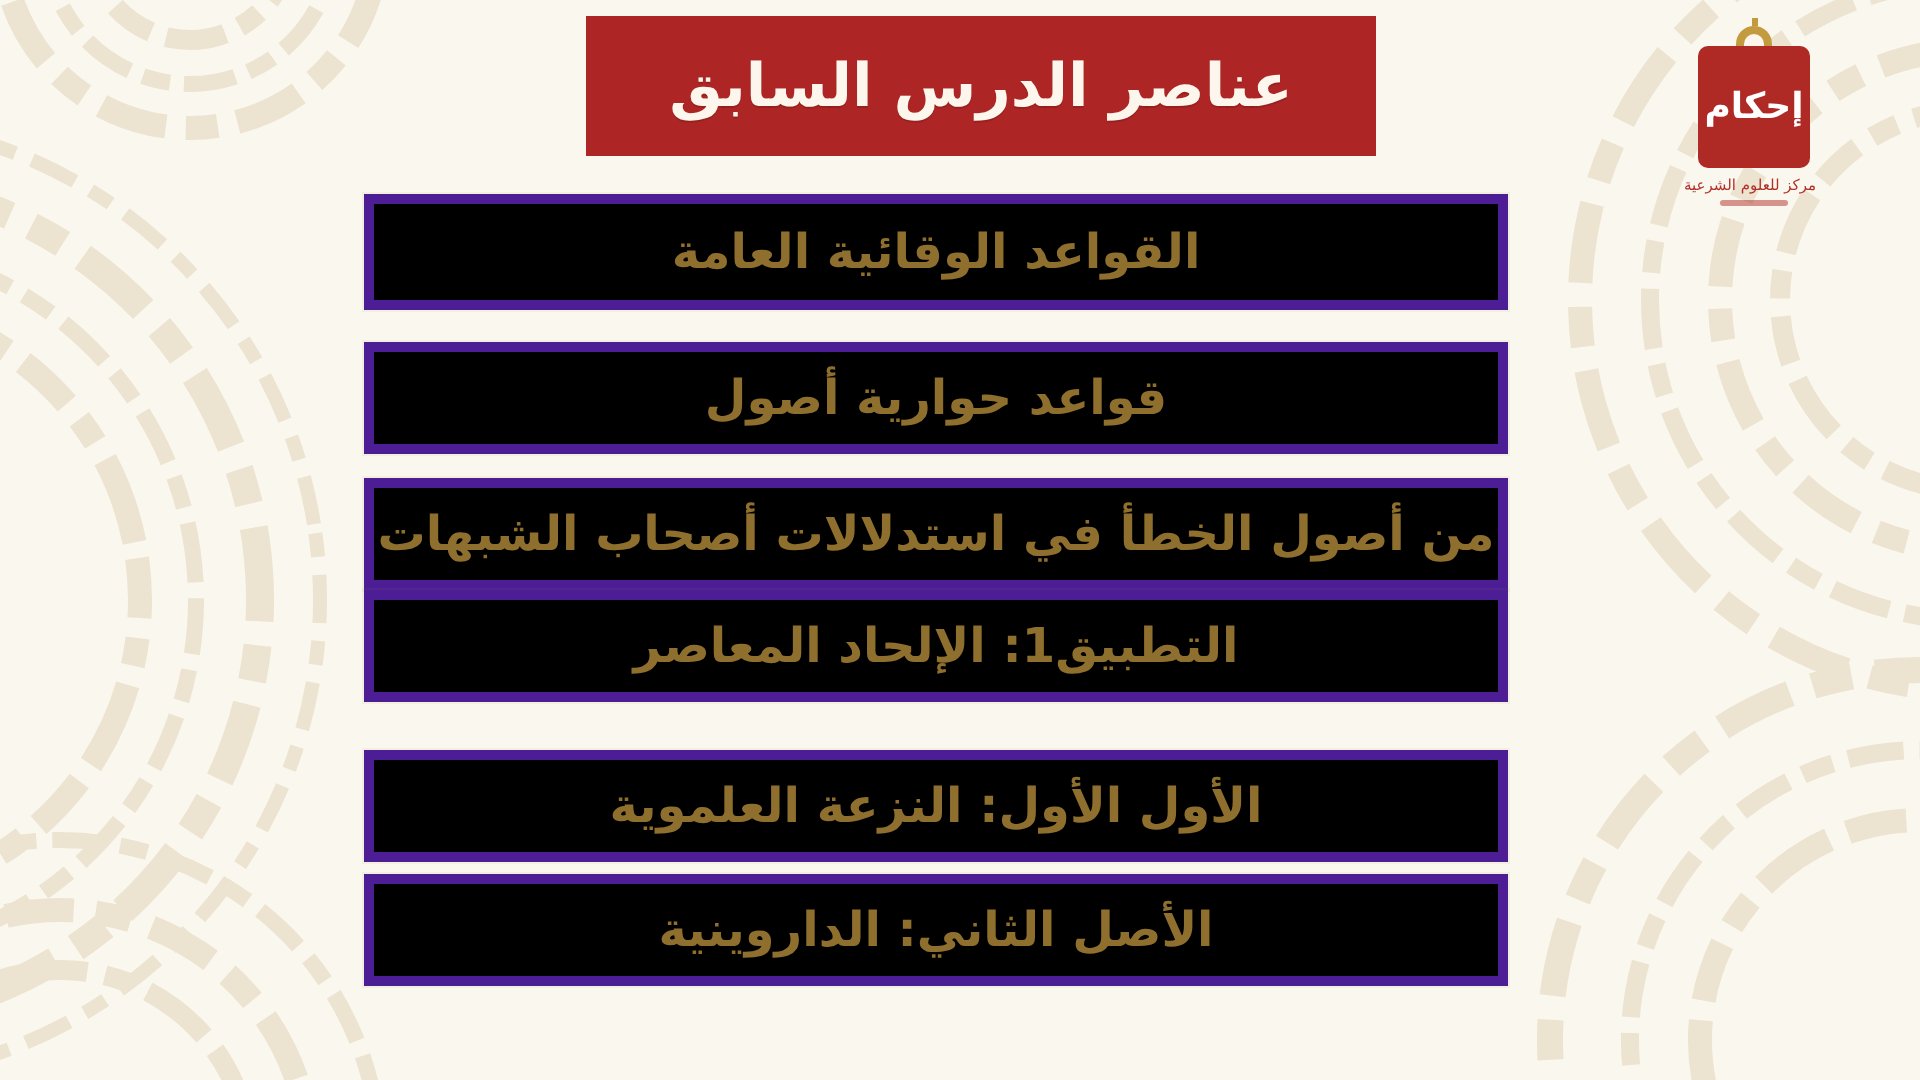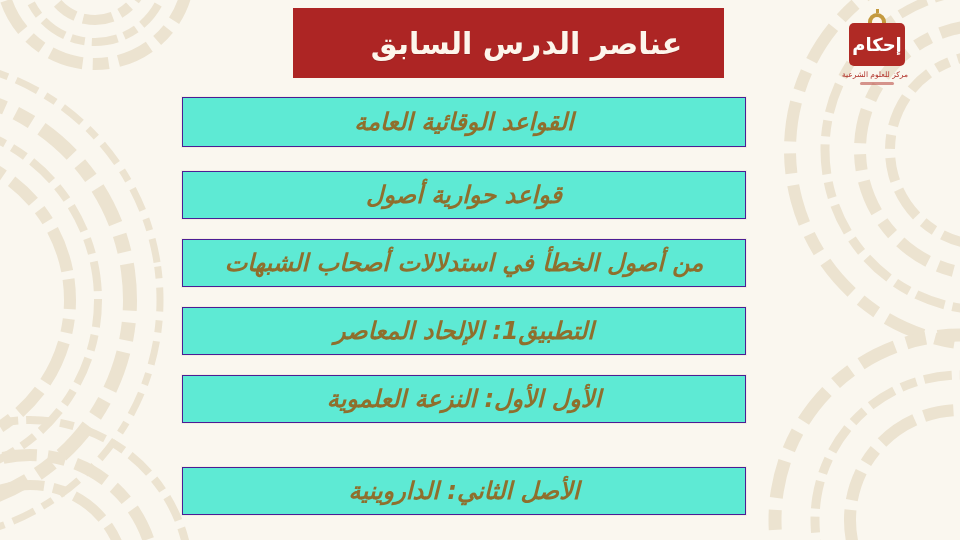--- a/index.html
+++ b/index.html
@@ -5,61 +5,60 @@
   html,body{margin:0;padding:0;}
   body{width:960px;height:540px;font-family:"DejaVu Sans",sans-serif;}
   .stage{position:relative;width:960px;height:540px;background:#faf7ef;overflow:hidden;}
 
   
   .ornaments{position:absolute;inset:0;pointer-events:none;}
 
   
   .header-banner{
     position:absolute;left:293px;top:8px;width:395px;height:70px;
-    background:#ad2524;display:flex;align-items:center;justify-content:center;padding-left:36px;
+    background:#ad2524;display:flex;align-items:center;justify-content:center;
   }
   .header-banner .title{
     color:#fdf6ec;font-size:30px;font-weight:bold;direction:rtl;
     letter-spacing:.5px;text-shadow:0 1px 0 rgba(0,0,0,.12);
   }
 
   
   .item-box{
     position:absolute;left:182px;width:562px;height:46px;
-    background:#5eead4;border:1px solid #4c1d95;
+    background:#000000;border:5px solid #4c1d95;
     display:flex;align-items:center;justify-content:center;
     box-shadow:0 0 0 1px rgba(171,143,77,.08);
-    font-style:italic;
   }
   .item-box .item-label{
     direction:rtl;color:#8f6f2d;font-weight:bold;font-size:24px;white-space:nowrap;
   }
   .i1{top:97px;height:48px;}
   .i2{top:171px;}
   .i3{top:239px;}
-  .i4{top:307px;}
+  .i4{top:295px;}
   .i5{top:375px;}
-  .i6{top:467px;text-align:center;}
+  .i6{top:437px;text-align:center;}
 
   
   .logo{position:absolute;top:13px;right:52px;width:62px;text-align:center;}
   .logo-dome{
     width:18px;height:10px;margin:0 auto;position:relative;
     background:#c49a3f;border-radius:9px 9px 0 0;
   }
   .logo-dome::before{
     content:"";position:absolute;left:50%;top:-4px;width:3px;height:4px;
     margin-left:-1.5px;background:#c49a3f;
   }
   .logo-dome::after{
     content:"";position:absolute;left:4px;top:4px;width:10px;height:6px;
     background:#fdf6ec;border-radius:5px 5px 0 0;
   }
   .logo-box{
-    width:56px;height:43px;margin:0 auto;background:#b02a25;border-radius:5px;
+    width:56px;height:61px;margin:0 auto;background:#b02a25;border-radius:5px;
     display:flex;align-items:center;justify-content:center;
   }
   .logo-box .wordmark{color:#ffffff;font-weight:bold;font-size:18px;direction:rtl;}
   .logo-tagline{
     margin-top:4px;color:#b03028;font-size:7.5px;font-weight:normal;direction:rtl;white-space:nowrap;
   }
   .logo-fineprint{
     width:34px;height:3px;margin:3px auto 0;border-radius:2px;
     background:rgba(176,48,40,.5);
   }

